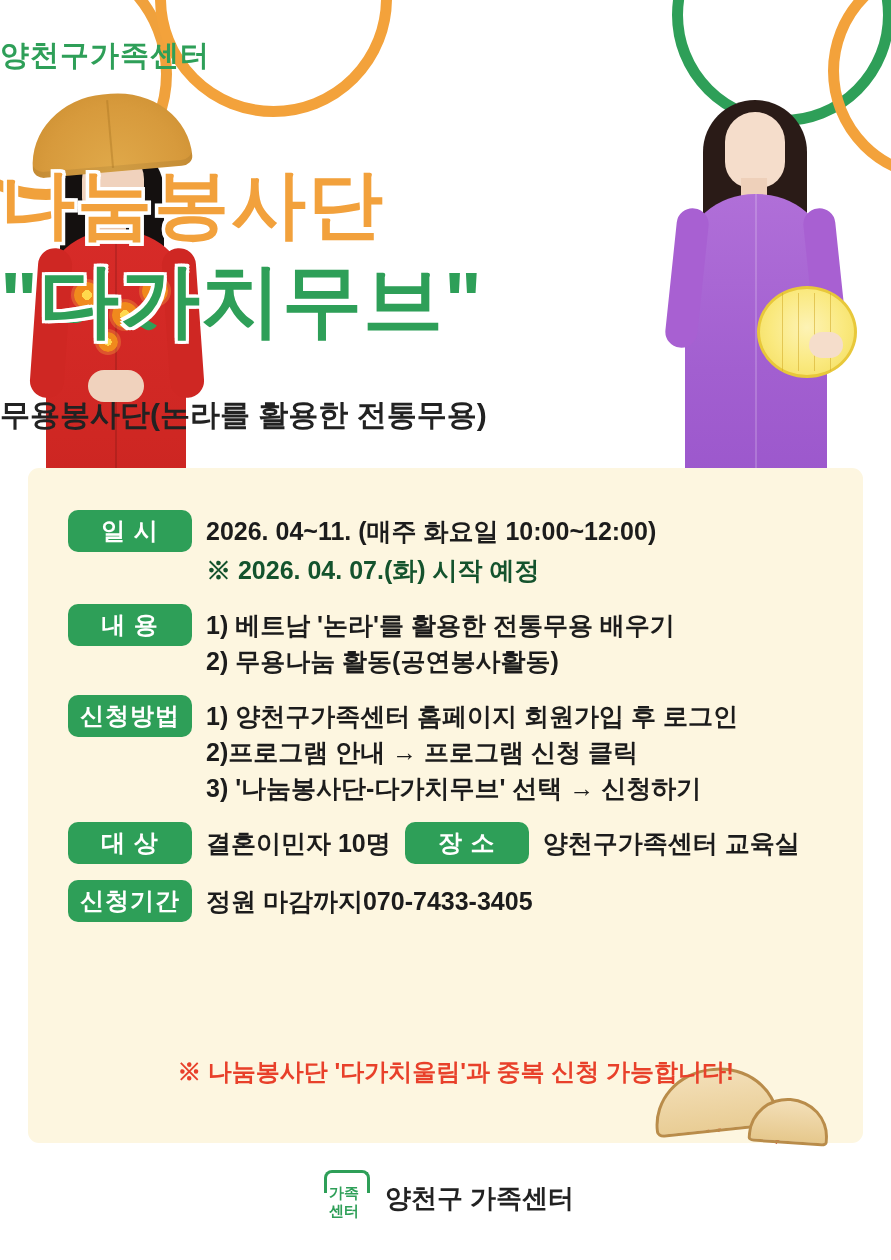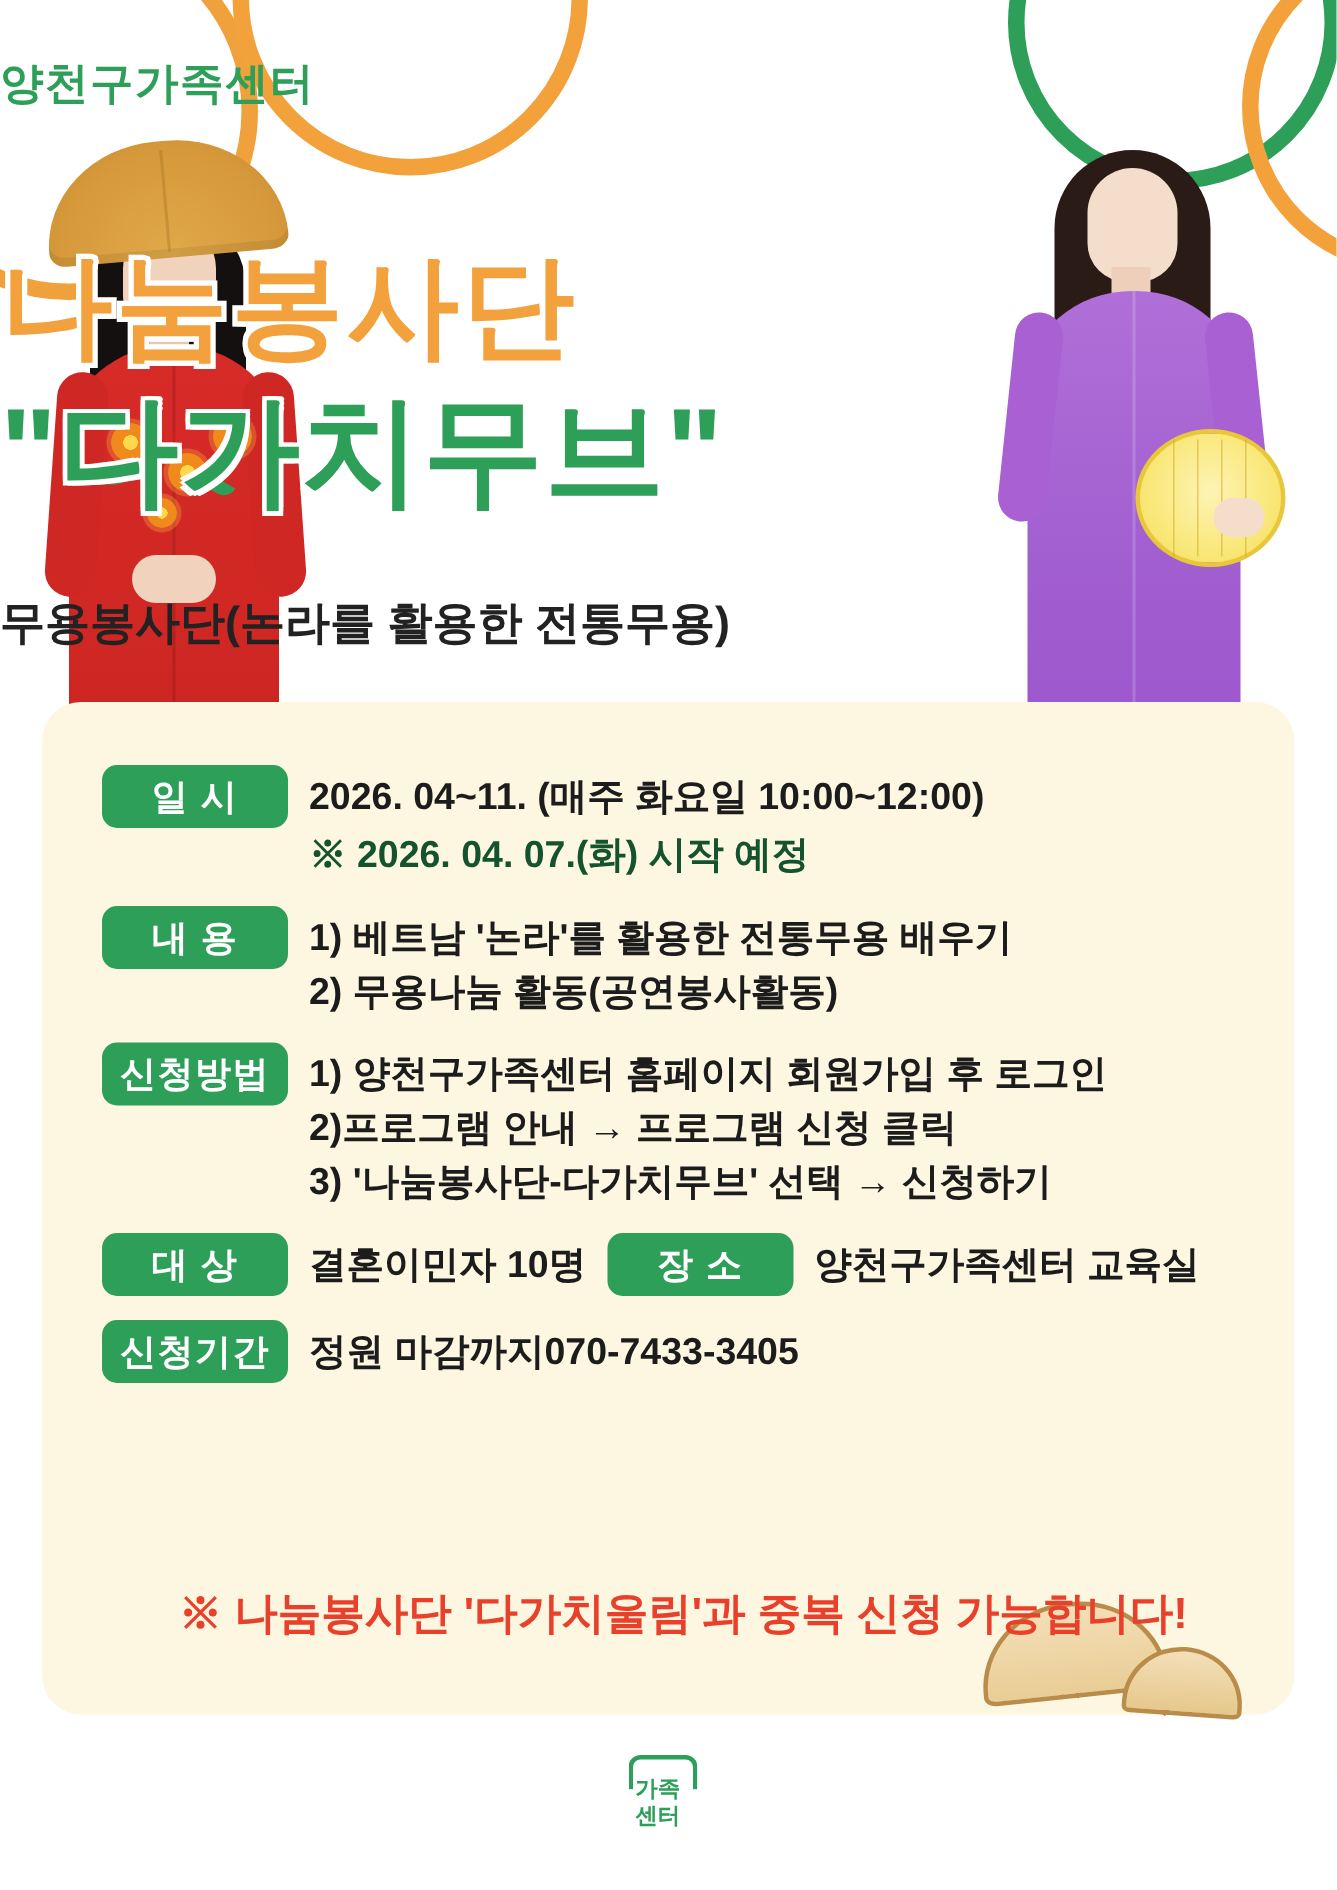--- a/index.html
+++ b/index.html
@@ -348,21 +348,21 @@
   }
 
   
   .card {
     position: absolute;
     left: 28px;
     top: 468px;
     width: 835px;
     height: 675px;
     background: #fdf6e0;
-    border-radius: 26px;
+    border-radius: 11px;
   }
   .rows {
     position: absolute;
     left: 40px;
     top: 42px;
     right: 30px;
   }
   .row {
     display: flex;
     align-items: flex-start;
@@ -405,21 +405,21 @@
   }
   .row-inline {
     display: flex;
   }
   .footnote {
     position: absolute;
     left: 0;
     right: 0;
     top: 588px;
     text-align: center;
-    font-size: 29px;
+    font-size: 24px;
     font-weight: bold;
     color: #e8402a;
     margin-left: 20px;
   }
 
   
   .hat-deco {
     position: absolute;
     right: 38px;
     top: 592px;
@@ -603,15 +603,16 @@
   </div>
 
   <div class="footer">
     <div class="logo-mark">
       <div class="logo-roof"></div>
       <div class="logo-text">
         <div>가족</div>
         <div>센터</div>
       </div>
     </div>
+    <div class="footer-name">양천구 가족센터</div>
   </div>
 
 </div>
 
 </body></html>

